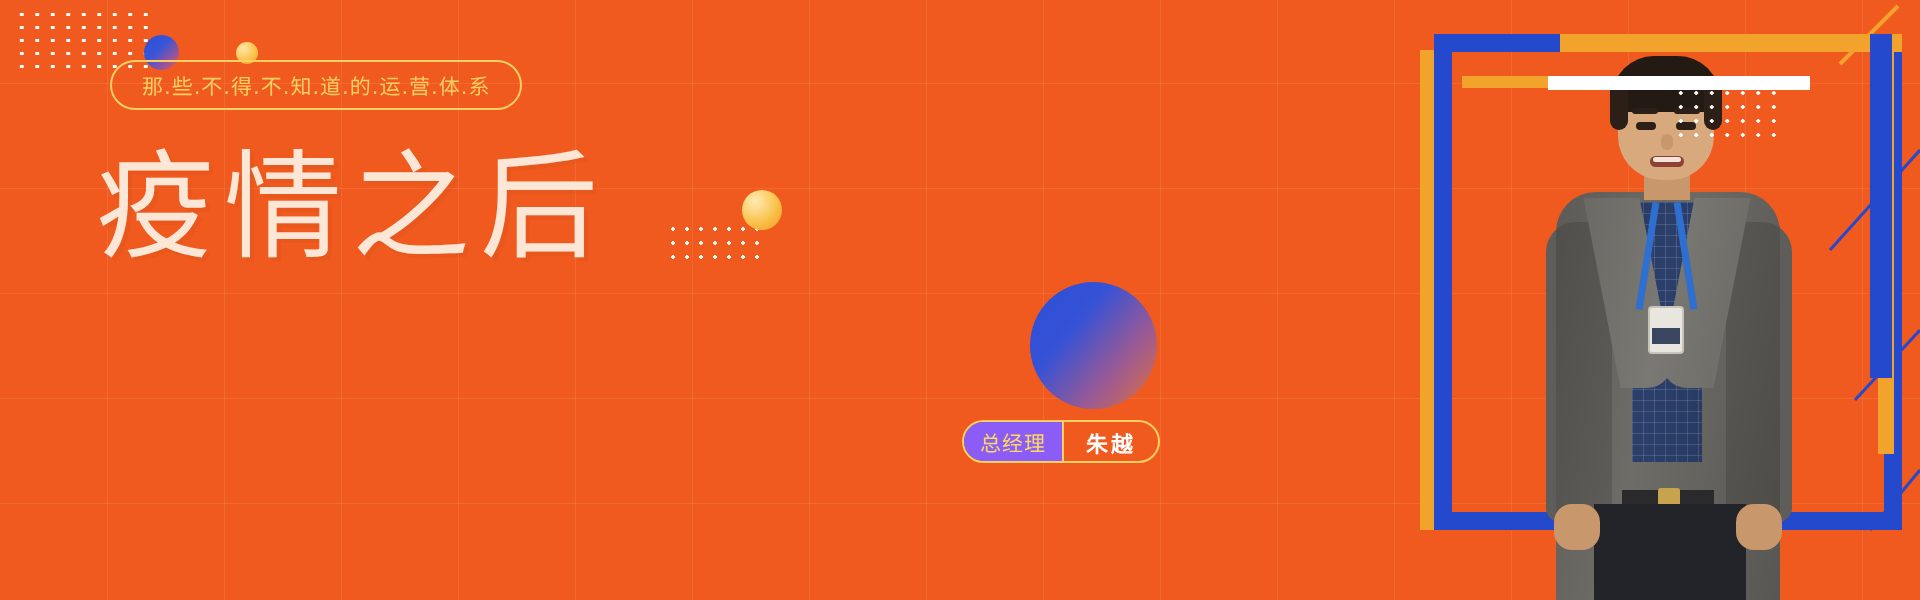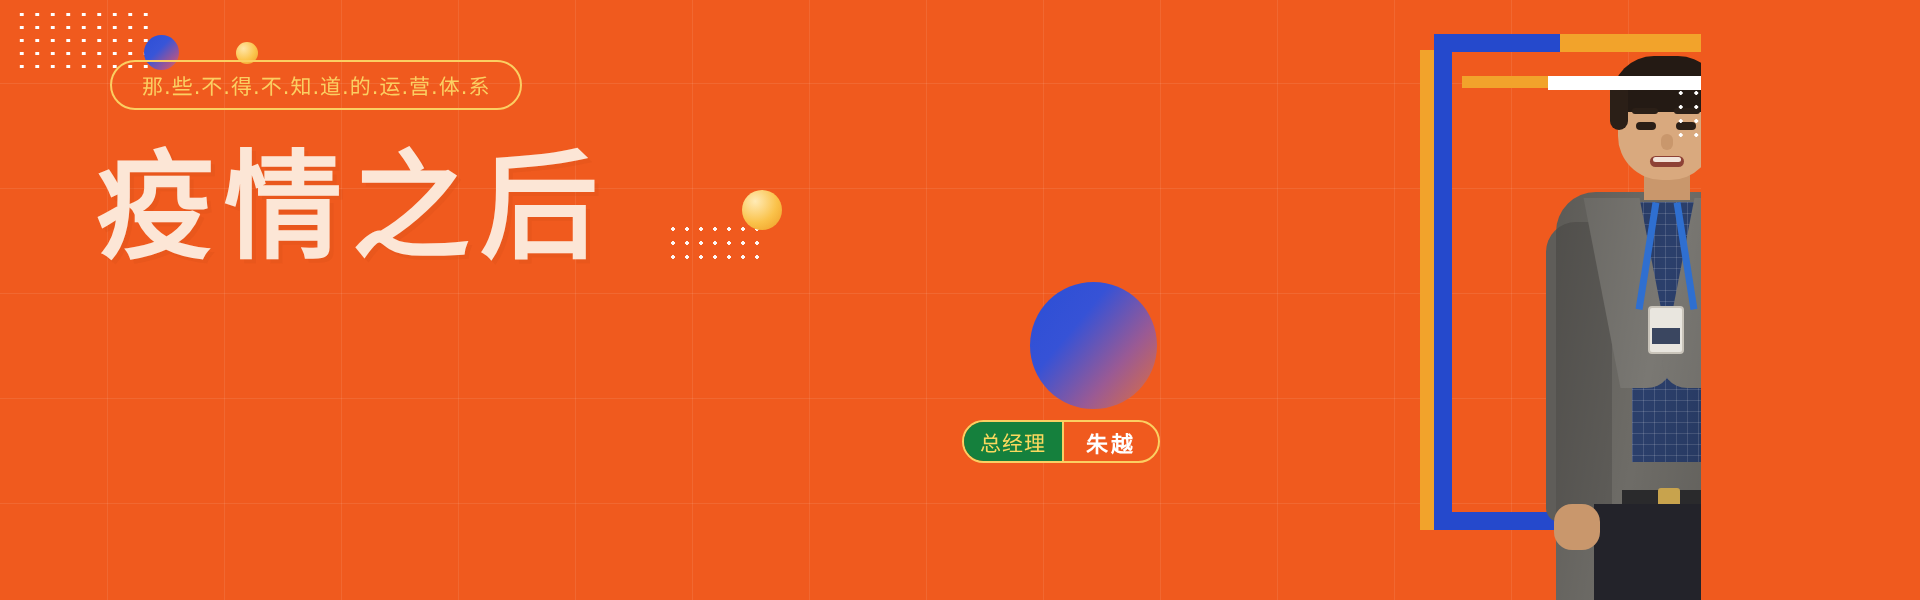--- a/index.html
+++ b/index.html
@@ -3,21 +3,21 @@
 <meta charset="utf-8">
 <title>疫情之后 餐饮业的新方向</title>
 <style>
   html,body{margin:0;padding:0;}
   body{
     width:1920px;height:600px;overflow:hidden;
     font-family:"Liberation Sans","DejaVu Sans",sans-serif;
     background:#F05A1E;
   }
   .banner{
-    position:relative;width:1701px;height:600px;overflow:hidden;
+    position:relative;width:1920px;height:600px;overflow:hidden;
     background:#F05A1E;
   }
   
   .grid-bg{
     position:absolute;inset:0;
     background-image:
       linear-gradient(to right, rgba(255,255,255,.085) 1px, transparent 1px),
       linear-gradient(to bottom, rgba(255,255,255,.085) 1px, transparent 1px);
     background-size:117px 105px;
     background-position:-10px -22px;
@@ -61,21 +61,21 @@
   }
   .subtitle-pill .txt{
     color:#FBCF62;font-size:21px;letter-spacing:1px;white-space:nowrap;
     font-family:"DejaVu Sans","Liberation Sans",sans-serif;
     font-weight:400;
   }
   
   .title-line1{
     position:absolute;left:96px;top:148px;
     font-size:118px;line-height:1;
-    font-weight:700;
+    font-weight:400;
     letter-spacing:10px;
     color:#FCE6D6;
     font-family:"DejaVu Sans","Liberation Sans",sans-serif;
     text-shadow:4px 4px 0 rgba(214,80,24,.28);
     white-space:nowrap;
   }
   .title-line2{
     position:absolute;left:452px;top:297px;
     font-size:84px;line-height:1;
     font-weight:800;
@@ -86,21 +86,21 @@
     white-space:nowrap;
   }
   
   .speaker-badge{
     position:absolute;left:962px;top:420px;
     height:43px;box-sizing:border-box;
     border:2px solid #FBCF62;border-radius:22px;
     display:flex;align-items:stretch;overflow:hidden;
   }
   .speaker-badge .role{
-    background:#15803d;color:#FBD95E;
+    background:#8b5cf6;color:#FBD95E;
     display:flex;align-items:center;justify-content:center;
     padding:0 16px;font-size:21px;letter-spacing:1px;
     font-family:"DejaVu Sans","Liberation Sans",sans-serif;
   }
   .speaker-badge .sep{width:2px;background:#FBCF62;}
   .speaker-badge .name{
     color:#FFFFFF;display:flex;align-items:center;justify-content:center;
     padding:0 22px;font-size:22px;font-weight:700;letter-spacing:3px;
     font-family:"DejaVu Sans","Liberation Sans",sans-serif;
   }

